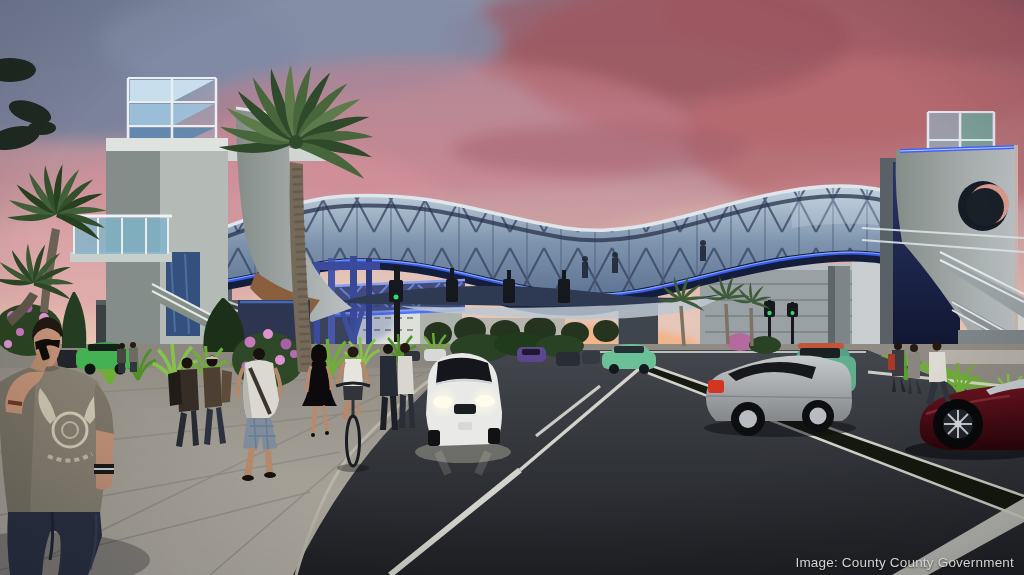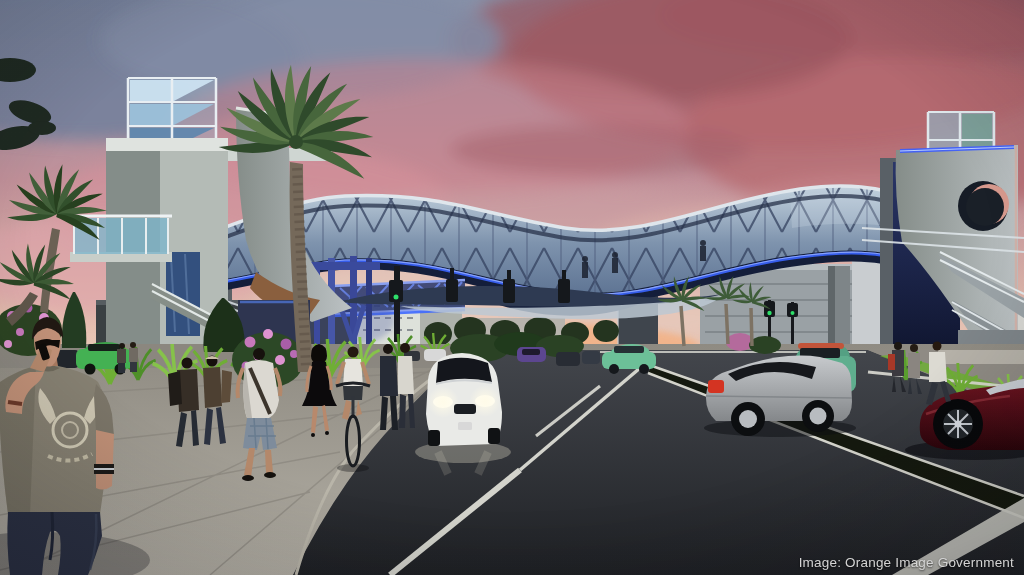--- a/index.html
+++ b/index.html
@@ -576,14 +576,14 @@
     <path d="M94,469 H114" stroke="#c8ccd0" stroke-width="2"></path>
     <path d="M8,512 L100,512 L102,536 Q96,556 88,575 L58,575 Q62,552 60,536 Q56,528 50,532 Q44,548 42,575 L10,575 Q6,544 8,512 Z" fill="#2b3144"></path>
     <path d="M52,512 Q54,540 50,560" stroke="#1f2536" stroke-width="3" fill="none"></path>
     <path d="M96,514 Q98,544 90,570" stroke="#3a4258" stroke-width="2.5" fill="none" opacity=".8"></path>
   </g>
 </g>
 
 <rect x="0" y="0" width="1024" height="575" fill="url(#vig)"></rect>
 </svg>
 
-<div class="caption">Image: Orange Image Government</div>
+<div class="caption">Image: County County Government</div>
 </div>
 
 </body></html>

